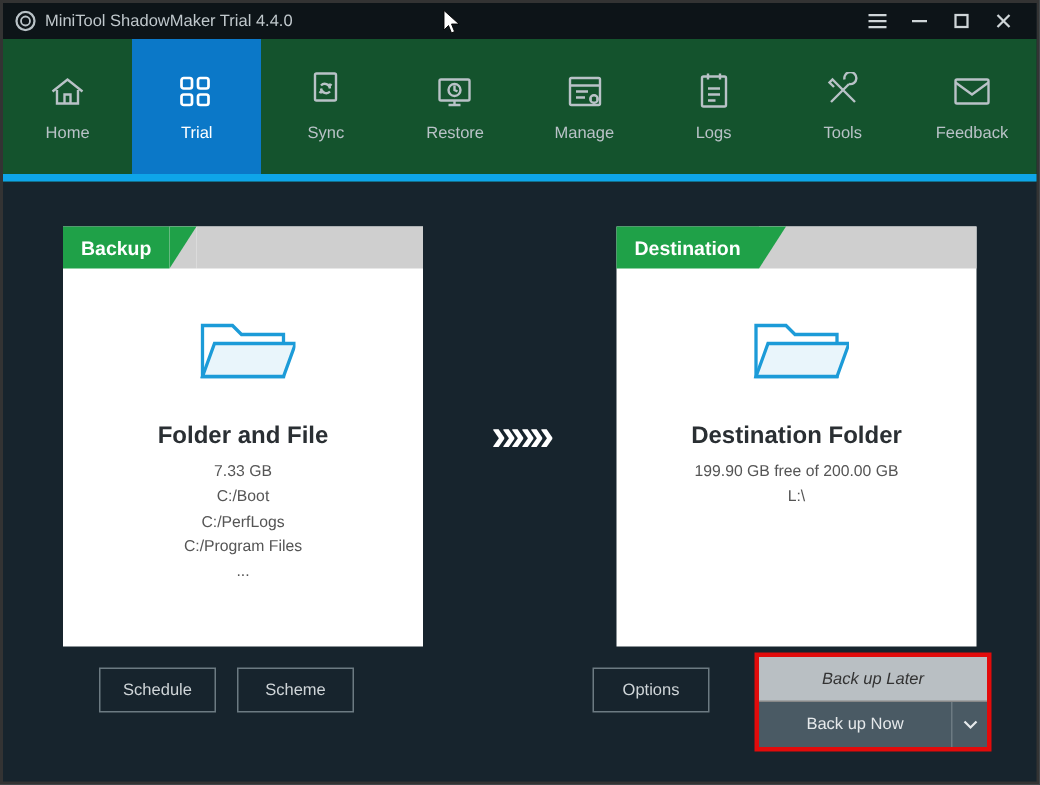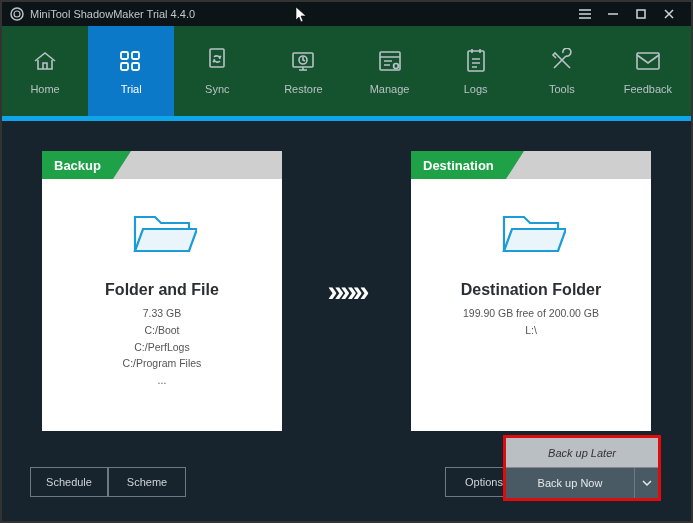--- a/index.html
+++ b/index.html
@@ -24,21 +24,21 @@
   .panel-head .tag { background: #1fa148; color: #fff; font-size: 13px; padding: 0 12px; display: flex; align-items: center; font-weight: bold; }
   .panel-head .slope { width: 0; height: 0; border-bottom: 28px solid #cfcfcf; border-left: 18px solid #1fa148; }
   .panel-head .rest { flex: 1; background: #cfcfcf; }
   .panel-body { text-align: center; padding-top: 24px; color: #2a2f33; }
   .panel-body .folder { margin: 0 auto 18px auto; }
   .panel-body h4 { font-size: 16px; font-weight: bold; margin-bottom: 6px; }
   .panel-body .line { font-size: 10.5px; color: #555; line-height: 1.6; }
 
   .arrows { align-self: center; color: #fff; letter-spacing: -4px; font-size: 30px; font-weight: bold; }
 
-  .footer { position: absolute; left: 0; right: 0; bottom: 24px; display: flex; padding: 0 28px; }
+  .footer { position: absolute; left: 0; right: 0; bottom: 46px; display: flex; padding: 0 64px; gap: 14px; }
   .btn { height: 30px; min-width: 78px; border: 1px solid #6c7a82; background: transparent; color: #cfd5d8; font-size: 11px; display: flex; align-items: center; justify-content: center; cursor: pointer; }
   .footer .sp { flex: 1; }
 
   .annot { position: absolute; right: 30px; bottom: 20px; width: 158px; border: 3px solid #e20b0b; }
   .annot .row { height: 30px; display: flex; align-items: center; justify-content: center; font-size: 11px; cursor: pointer; text-align: right; }
   .annot .later { background: #b9bfc3; color: #333; font-style: italic; border-bottom: 1px solid #888; }
   .annot .now-wrap { display: flex; }
   .annot .now { flex: 1; background: #4a5a64; color: #e6e9eb; }
   .annot .drop { width: 24px; background: #4a5a64; color: #e6e9eb; border-left: 1px solid #6c7a82; display: flex; align-items: center; justify-content: center; }
 

